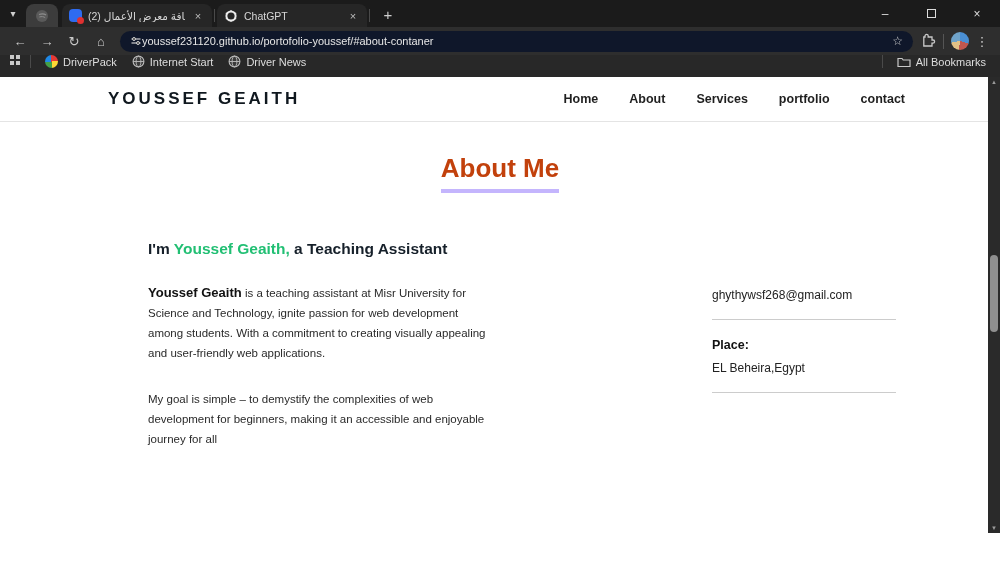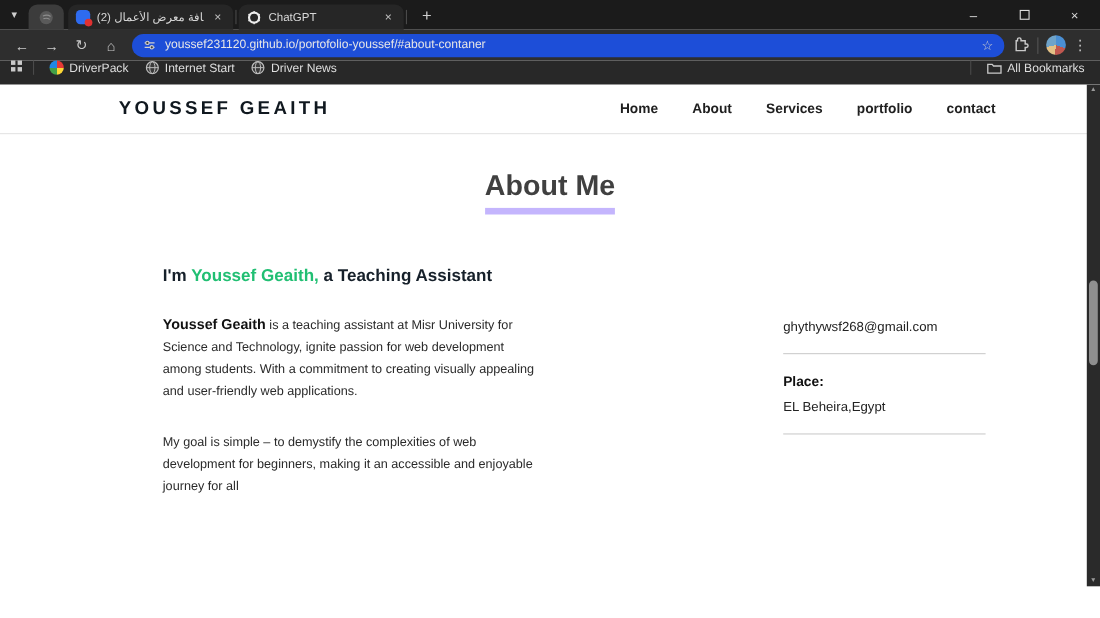--- a/index.html
+++ b/index.html
@@ -28,22 +28,22 @@
   .maxi-box { width:9px; height:9px; border:1px solid #dcdcdc; }
 
   .favicon-mostaql { width:13px; height:13px; background:#2e6bf0; border-radius:4px; position:relative; }
   .favicon-mostaql::after { content:""; position:absolute; right:-2px; bottom:-2px; width:7px; height:7px;
     background:#e03131; border-radius:50%; }
   .favicon-gray { width:14px; height:14px; }
 
   .toolbar { height:28px; background:#2e2e2e; display:flex; align-items:center; padding:0 8px; gap:3px; }
   .nav-btn { width:24px; height:24px; display:flex; align-items:center; justify-content:center;
     color:#c9c9c9; font-size:13px; border-radius:50%; }
-  .url-pill { flex:1; height:21px; margin:0 4px; background:#1d4ed8; border-radius:11px;
-    display:flex; align-items:center; padding:0 10px; gap:8px; }
+  .url-pill { flex:1; height:21px; margin:0 4px; background:#0f172a; border-radius:11px;
+    display:flex; align-items:center; padding:0 10px; }
   .url-text { color:#e6e6e6; font-size:11px; white-space:nowrap; overflow:hidden; flex:1; }
   .pill-star { margin-left:auto; color:#cdcdcd; font-size:12px; }
   .tb-sep { width:1px; height:15px; background:#555; margin:0 4px; }
   .avatar { width:18px; height:18px; border-radius:50%;
     background:conic-gradient(#4a8fd4 0 30%, #c0574f 30% 52%, #e3c186 52% 72%, #6fa3c9 72% 100%); }
   .menu-dots { color:#c9c9c9; font-size:13px; width:20px; text-align:center; }
 
   .bookmarks { height:22px; background:#282828; display:flex; align-items:flex-start; padding:0 10px;
     gap:7px; font-size:11px; color:#dedede; }
   .apps-grid { width:10px; height:10px; display:grid; grid-template-columns:4px 4px; gap:2px; }
@@ -56,22 +56,22 @@
 
   
   .page { position:relative; height:516px; background:#fff; color:#1c1c1c; }
   .site-header { height:45px; display:flex; align-items:center; padding:0 95px 0 108px;
     border-bottom:1px solid #e4e4e4; }
   .logo { font-size:17px; font-weight:bold; letter-spacing:3px; color:#10181f; }
   .site-nav { margin-left:auto; display:flex; gap:31px; }
   .site-nav a { font-size:12.5px; font-weight:bold; color:#1f1f1f; text-decoration:none; }
 
   .about-title-wrap { text-align:center; margin-top:31px; }
-  .about-title { display:inline-block; font-size:26px; font-weight:bold; color:#404040;
-    padding-bottom:5px; border-bottom:6px solid #c4b5fd; }
+  .about-title { display:inline-block; font-size:26px; font-weight:bold; color:#c2410c;
+    padding-bottom:5px; border-bottom:4px solid #c4b5fd; }
 
   .about-row { display:flex; margin-top:47px; }
   .about-left { margin-left:148px; width:348px; }
   .intro { font-size:15.5px; font-weight:bold; color:#16202a; margin-bottom:25px; }
   .intro .name { color:#21bf73; }
   .about-left p { font-size:11.5px; line-height:20px; color:#2a2a2a; }
   .p1 { margin-bottom:26px; }
   .p1 b { font-size:13px; color:#111; }
 
   .about-right { margin-left:auto; margin-right:104px; width:184px; padding-top:39px; }

